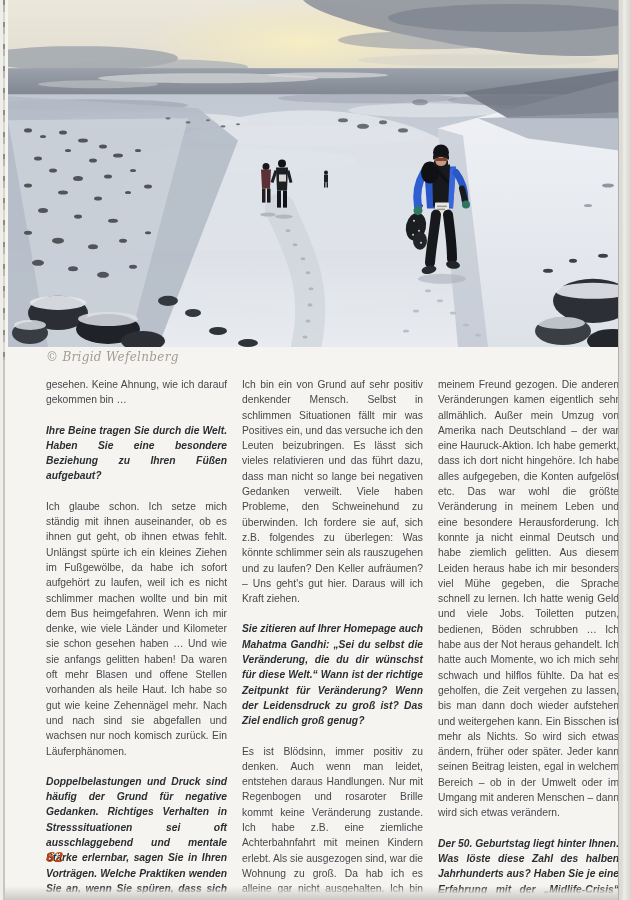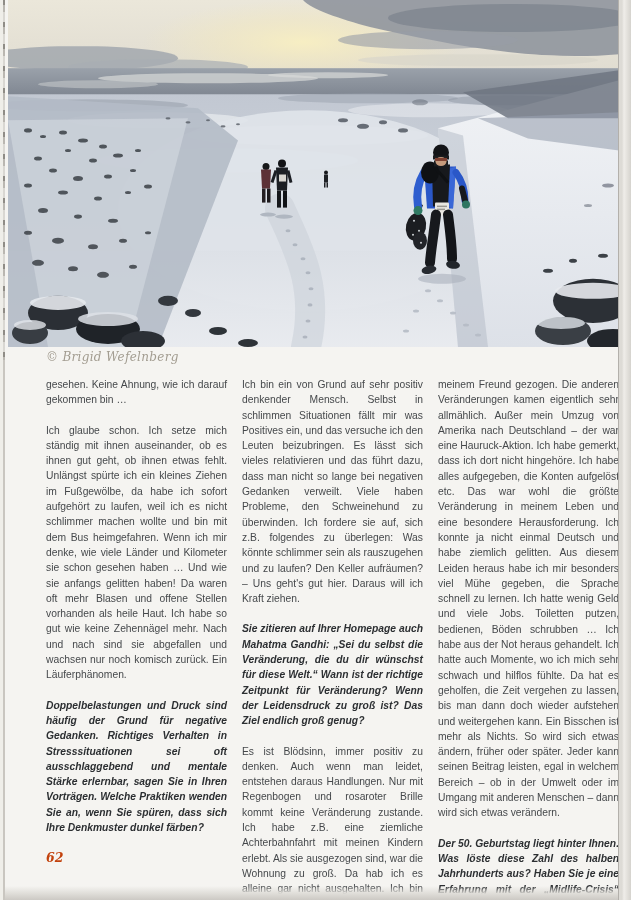--- a/index.html
+++ b/index.html
@@ -284,20 +284,21 @@
         <ellipse cx="43" cy="122" rx="7" ry="4" fill="#21252a" transform="rotate(8 43 122)"></ellipse>
       </g>
     </svg>
   </div>
 
   <div class="credit">© Brigid Wefelnberg</div>
 
   <div class="article">
     <div class="col">
       <p class="a">gesehen. Keine Ahnung, wie ich darauf gekommen bin …</p>
+      <p class="q">Ihre Beine tragen Sie durch die Welt. Haben Sie eine besondere Beziehung zu Ihren Füßen aufgebaut?</p>
       <p class="a">Ich glaube schon. Ich setze mich ständig mit ihnen auseinander, ob es ihnen gut geht, ob ihnen etwas fehlt. Unlängst spürte ich ein kleines Ziehen im Fußgewölbe, da habe ich sofort aufgehört zu laufen, weil ich es nicht schlimmer machen wollte und bin mit dem Bus heimgefahren. Wenn ich mir denke, wie viele Länder und Kilometer sie schon gesehen haben … Und wie sie anfangs gelitten haben! Da waren oft mehr Blasen und offene Stellen vorhanden als heile Haut. Ich habe so gut wie keine Zehennägel mehr. Nach und nach sind sie abgefallen und wachsen nur noch komisch zurück. Ein Läuferphänomen.</p>
       <p class="q">Doppelbelastungen und Druck sind häufig der Grund für negative Gedanken. Richtiges Verhalten in Stresssituationen sei oft ausschlaggebend und mentale Stärke erlernbar, sagen Sie in Ihren Vorträgen. Welche Praktiken wenden Sie an, wenn Sie spüren, dass sich Ihre Denkmuster dunkel färben?</p>
     </div>
     <div class="col">
       <p class="a">Ich bin ein von Grund auf sehr positiv denkender Mensch. Selbst in schlimmen Situationen fällt mir was Positives ein, und das versuche ich den Leuten beizubringen. Es lässt sich vieles relativieren und das führt dazu, dass man nicht so lange bei negativen Gedanken verweilt. Viele haben Probleme, den Schweinehund zu überwinden. Ich fordere sie auf, sich z.B. folgendes zu überlegen: Was könnte schlimmer sein als rauszugehen und zu laufen? Den Keller aufräumen? – Uns geht's gut hier. Daraus will ich Kraft ziehen.</p>
       <p class="q">Sie zitieren auf Ihrer Homepage auch Mahatma Gandhi: „Sei du selbst die Veränderung, die du dir wünschst für diese Welt.“ Wann ist der richtige Zeitpunkt für Veränderung? Wenn der Leidensdruck zu groß ist? Das Ziel endlich groß genug?</p>
       <p class="a">Es ist Blödsinn, immer positiv zu denken. Auch wenn man leidet, entstehen daraus Handlungen. Nur mit Regenbogen und rosaroter Brille kommt keine Veränderung zustande. Ich habe z.B. eine ziemliche Achterbahnfahrt mit meinen Kindern erlebt. Als sie ausgezogen sind, war die Wohnung zu groß. Da hab ich es alleine gar nicht ausgehalten. Ich bin jetzt zu</p>
     </div>
     <div class="col">
       <p class="a">meinem Freund gezogen. Die anderen Veränderungen kamen eigentlich sehr allmählich. Außer mein Umzug von Amerika nach Deutschland – der war eine Hauruck-Aktion. Ich habe gemerkt, dass ich dort nicht hingehöre. Ich habe alles aufgegeben, die Konten aufgelöst etc. Das war wohl die größte Veränderung in meinem Leben und eine besondere Herausforderung. Ich konnte ja nicht einmal Deutsch und habe ziemlich gelitten. Aus diesem Leiden heraus habe ich mir besonders viel Mühe gegeben, die Sprache schnell zu lernen. Ich hatte wenig Geld und viele Jobs. Toiletten putzen, bedienen, Böden schrubben … Ich habe aus der Not heraus gehandelt. Ich hatte auch Momente, wo ich mich sehr schwach und hilflos fühlte. Da hat es geholfen, die Zeit vergehen zu lassen, bis man dann doch wieder aufstehen und weitergehen kann. Ein Bisschen ist mehr als Nichts. So wird sich etwas ändern, früher oder später. Jeder kann seinen Beitrag leisten, egal in welchem Bereich – ob in der Umwelt oder im Umgang mit anderen Menschen – dann wird sich etwas verändern.</p>

